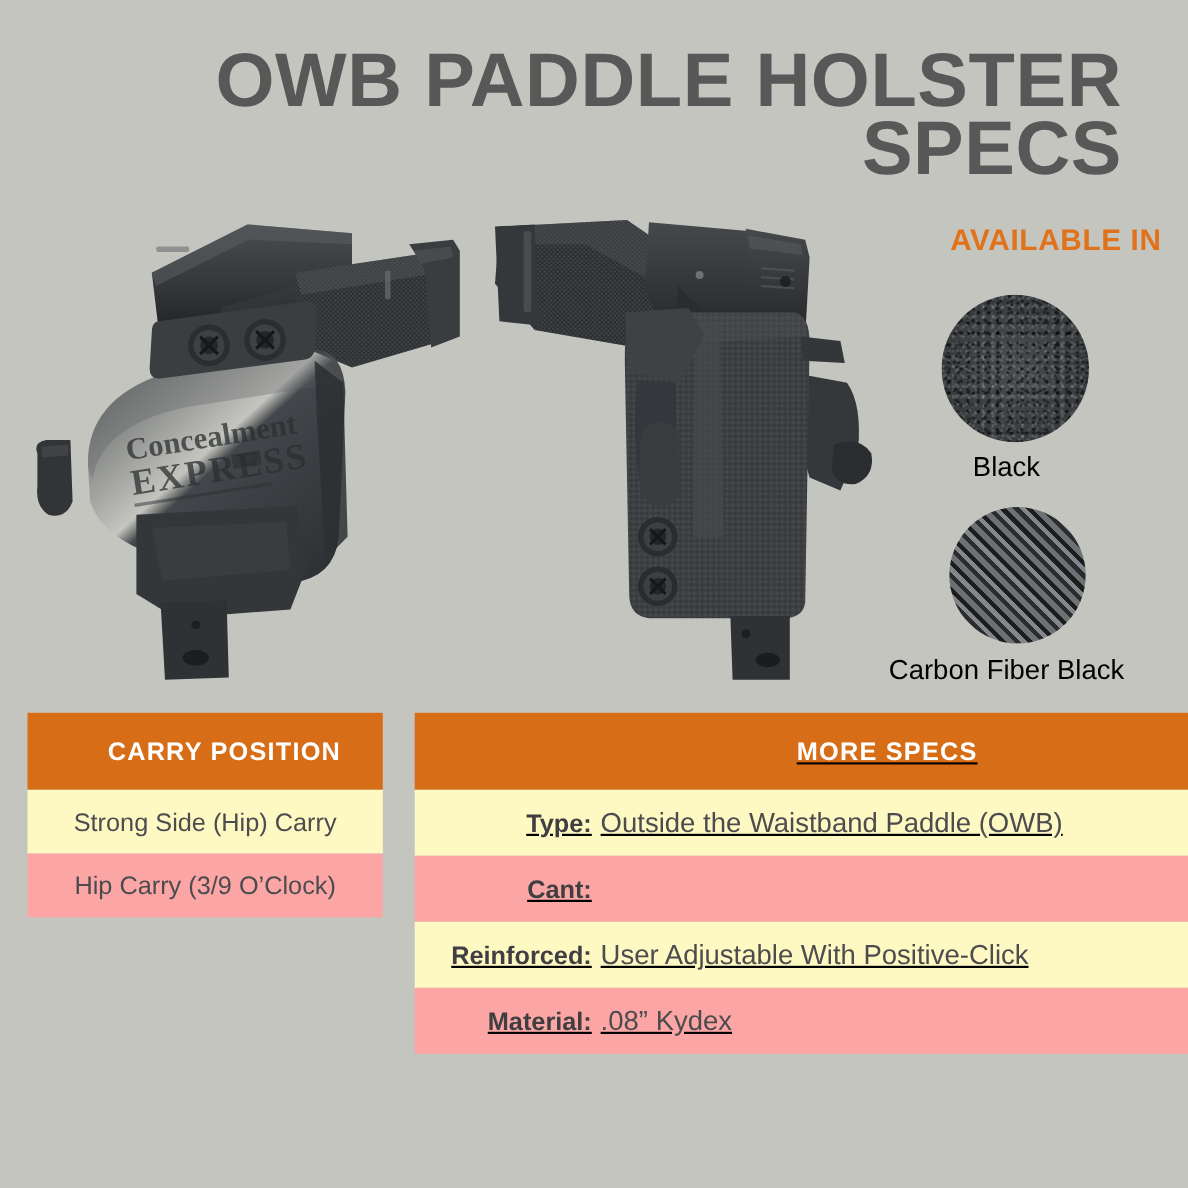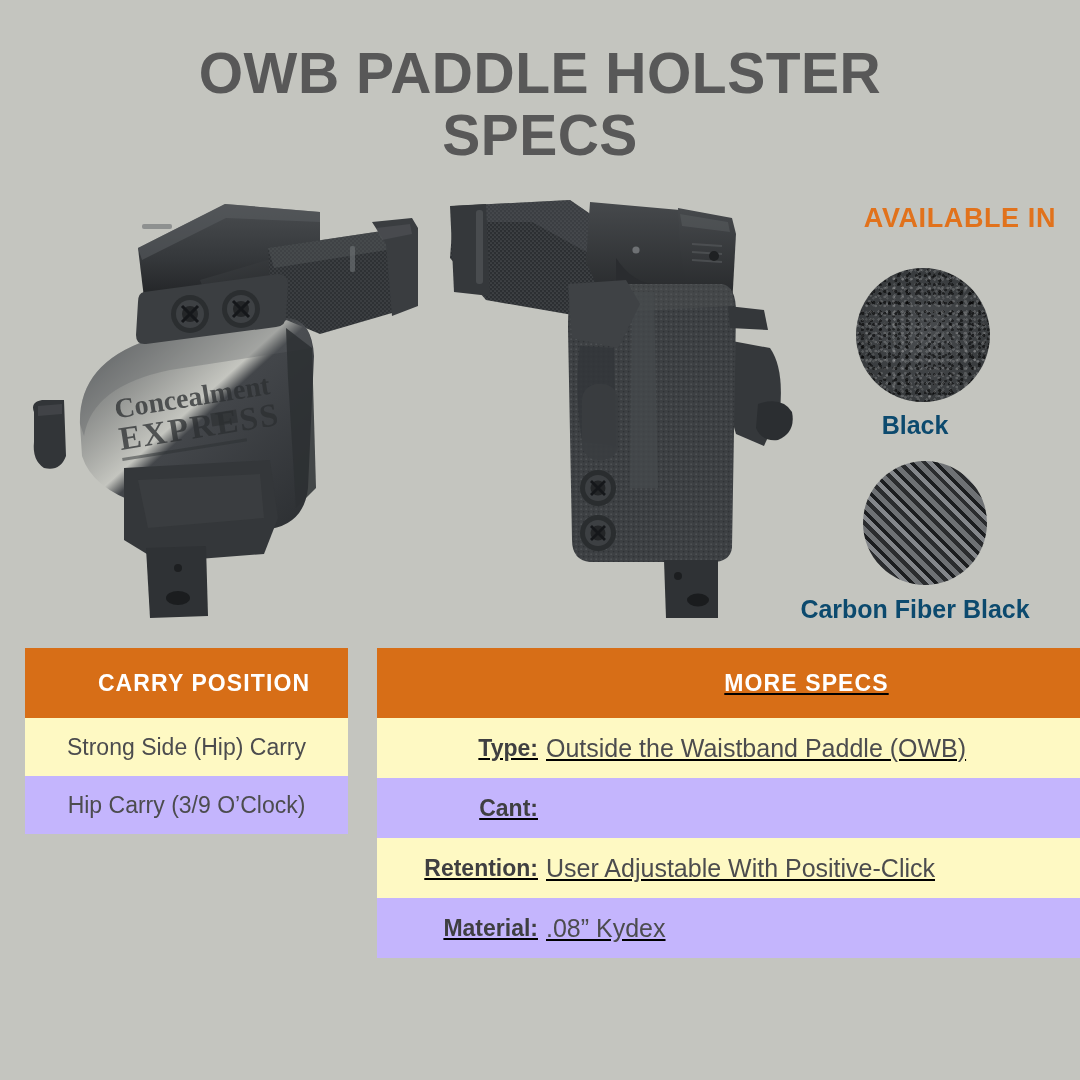--- a/index.html
+++ b/index.html
@@ -19,22 +19,22 @@
     height: 1080px;
     background: #c4c5bf;
   }
 
   
   #title {
     position: absolute;
     left: 60px;
     top: 42px;
     width: 960px;
-    text-align: center;
-    font-size: 57px;
+    text-align: right;
+    font-size: 69px;
     line-height: 62px;
     font-weight: bold;
     letter-spacing: 0.5px;
     color: #585858;
   }
   #title .l2 { display: block; }
 
   
   #available-panel {
     position: absolute;
@@ -58,22 +58,22 @@
     position: absolute;
     border-radius: 50%;
     overflow: hidden;
     background: #3b3e41;
   }
   .swatch-label {
     position: absolute;
     width: 290px;
     text-align: center;
     font-size: 25px;
-    font-weight: bold;
-    color: #0c4a6e;
+    font-weight: normal;
+    color: #000000;
     white-space: nowrap;
   }
 
   
   #swatch-black {
     left: 86px; top: 65px; width: 134px; height: 134px;
     background-color: #3c3f42;
     background-image:
       radial-gradient(circle at 20% 22%, rgba(255,255,255,.17) 0 1.2px, transparent 1.6px),
       radial-gradient(circle at 62% 14%, rgba(0,0,0,.55) 0 1.4px, transparent 1.8px),
@@ -119,21 +119,21 @@
     justify-content: center;
     padding-left: 35px;
   }
   .row {
     display: flex;
     align-items: center;
     font-size: 23px;
     color: #4c4c4e;
   }
   .row.odd  { background: #fef9c3; }
-  .row.even { background: #c4b5fd; }
+  .row.even { background: #fca5a5; }
 
   
   #carry-table { left: 25px; top: 648px; width: 323px; }
   #carry-table .table-header { height: 70px; }
   #carry-table .row { height: 58px; justify-content: center; }
 
   
   #specs-table { left: 377px; top: 648px; width: 824px; text-decoration: underline; }
   #specs-table .table-header { height: 70px; }
   #specs-table .row { height: 60px; }
@@ -350,21 +350,21 @@
     <div class="table-header">MORE SPECS</div>
 
     <div class="row odd">
       <span class="spec-label">Type:</span>
       <span class="spec-value">Outside the Waistband Paddle (OWB)</span>
     </div>
     <div class="row even">
       <span class="spec-label">Cant:</span>
     </div>
     <div class="row odd">
-      <span class="spec-label">Retention:</span>
+      <span class="spec-label">Reinforced:</span>
       <span class="spec-value">User Adjustable With Positive-Click</span>
     </div>
     <div class="row even">
       <span class="spec-label">Material:</span>
       <span class="spec-value">.08” Kydex</span>
     </div>
   </div>
 
 </div>
 

